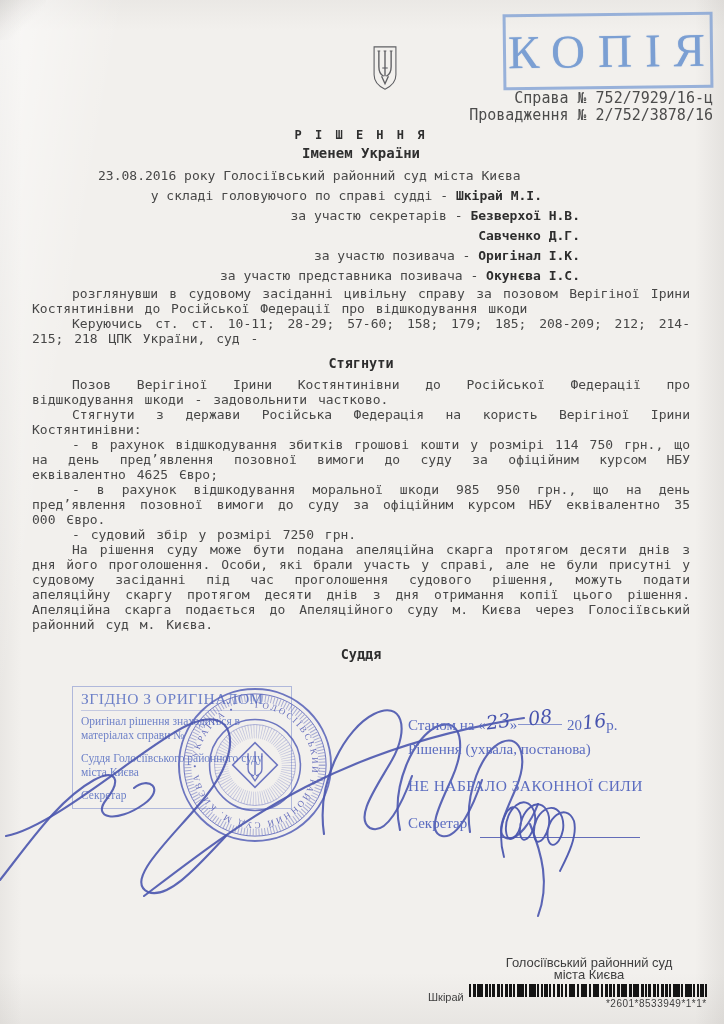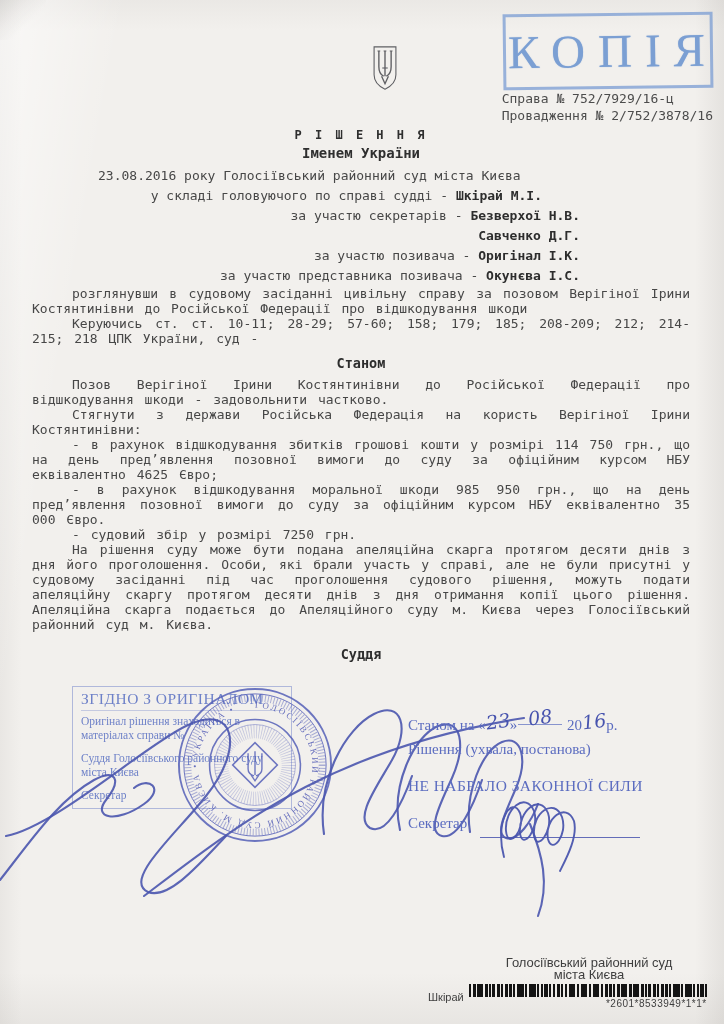--- a/index.html
+++ b/index.html
@@ -27,21 +27,21 @@
     transform: rotate(-.7deg);
     display: flex; align-items: center; justify-content: center;
   }
   .copy-stamp span {
     font-family: "Liberation Serif", serif;
     font-size: 47px; letter-spacing: 13px; padding-left: 10px;
     color: #7b9fd3; text-shadow: 0 0 1px rgba(123,159,211,.7);
   }
   .case-numbers {
     position: absolute; top: 90px; right: 11px;
-    text-align: left; font-size: 13px; line-height: 17px; color: #4c4c4c; margin-left: 48px;
+    text-align: right; font-size: 15px; line-height: 17px; color: #4c4c4c; margin-left: 48px;
   }
 
   
   .doc { padding-top: 126px; font-size: 13px; }
   .title-line { text-align: center; font-weight: bold; font-size: 12px; letter-spacing: 3px; color: #2f2f2f; line-height: 18px; }
   .subtitle-line { text-align: center; font-weight: bold; font-size: 14px; color: #2f2f2f; line-height: 18px; }
   .intro { margin-top: 4px; }
   .iline { line-height: 20px; white-space: nowrap; }
   .date-line { padding-left: 66px; }
   .comp { text-align: right; }
@@ -150,21 +150,21 @@
       <div class="iline comp comp-judge"><span>у складі головуючого по справі судді - </span><b>Шкірай М.І.</b></div>
       <div class="iline comp comp-other"><span>за участю секретарів - </span><b>Безверхої Н.В.</b></div>
       <div class="iline comp comp-other"><span></span><b>Савченко Д.Г.</b></div>
       <div class="iline comp comp-other"><span>за участю позивача - </span><b>Оригінал І.К.</b></div>
       <div class="iline comp comp-other"><span>за участю представника позивача - </span><b>Окунєва І.С.</b></div>
     </div>
 
     <p class="para">розглянувши в судовому засіданні цивільну справу за позовом Верігіної Ірини Костянтинівни до Російської Федерації про відшкодування шкоди</p>
     <p class="para">Керуючись ст. ст. 10-11; 28-29; 57-60; 158; 179; 185; 208-209; 212; 214-215; 218 ЦПК України, суд -</p>
 
-    <div class="heading-center">Станом</div>
+    <div class="heading-center">Стягнути</div>
 
     <p class="para">Позов Верігіної Ірини Костянтинівни до Російської Федерації про відшкодування шкоди - задовольнити частково.</p>
     <p class="para">Стягнути з держави Російська Федерація на користь Верігіної Ірини Костянтинівни:</p>
     <p class="para">- в рахунок відшкодування збитків грошові кошти у розмірі 114 750 грн., що на день пред’явлення позовної вимоги до суду за офіційним курсом НБУ еквівалентно 4625 Євро;</p>
     <p class="para">- в рахунок відшкодування моральної шкоди 985 950 грн., що на день пред’явлення позовної вимоги до суду за офіційним курсом НБУ еквівалентно 35 000 Євро.</p>
     <p class="para">- судовий збір у розмірі 7250 грн.</p>
     <p class="para">На рішення суду може бути подана апеляційна скарга протягом десяти днів з дня його проголошення. Особи, які брали участь у справі, але не були присутні у судовому засіданні під час проголошення судового рішення, можуть подати апеляційну скаргу протягом десяти днів з дня отримання копії цього рішення. Апеляційна скарга подається до Апеляційного суду м. Києва через Голосіївський районний суд м. Києва.</p>
 
     <div class="judge-label">Суддя</div>
   </div>

